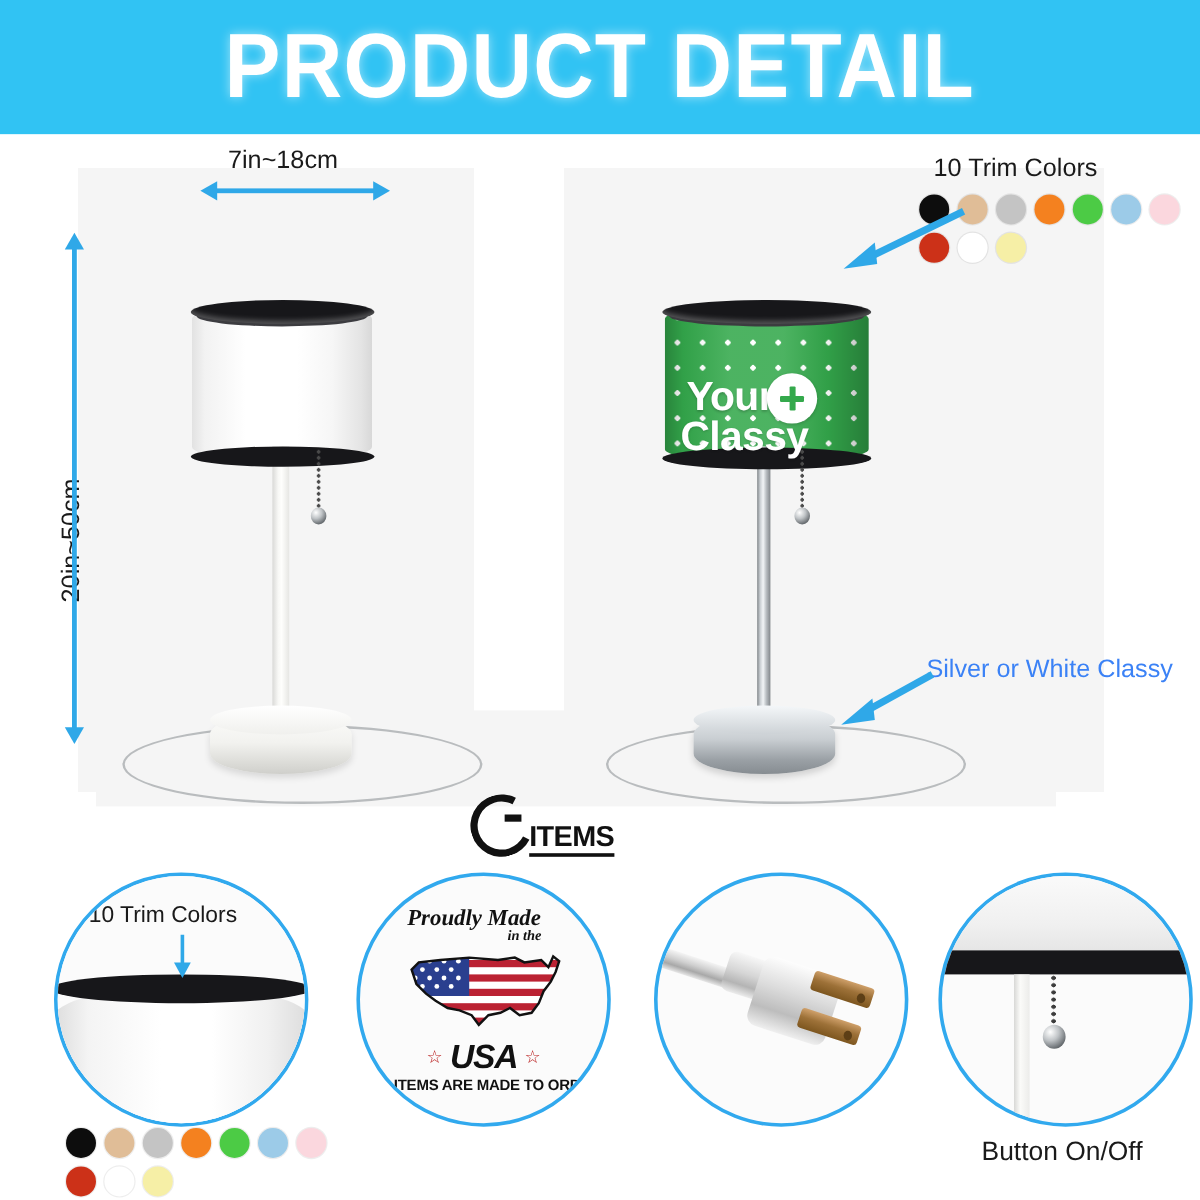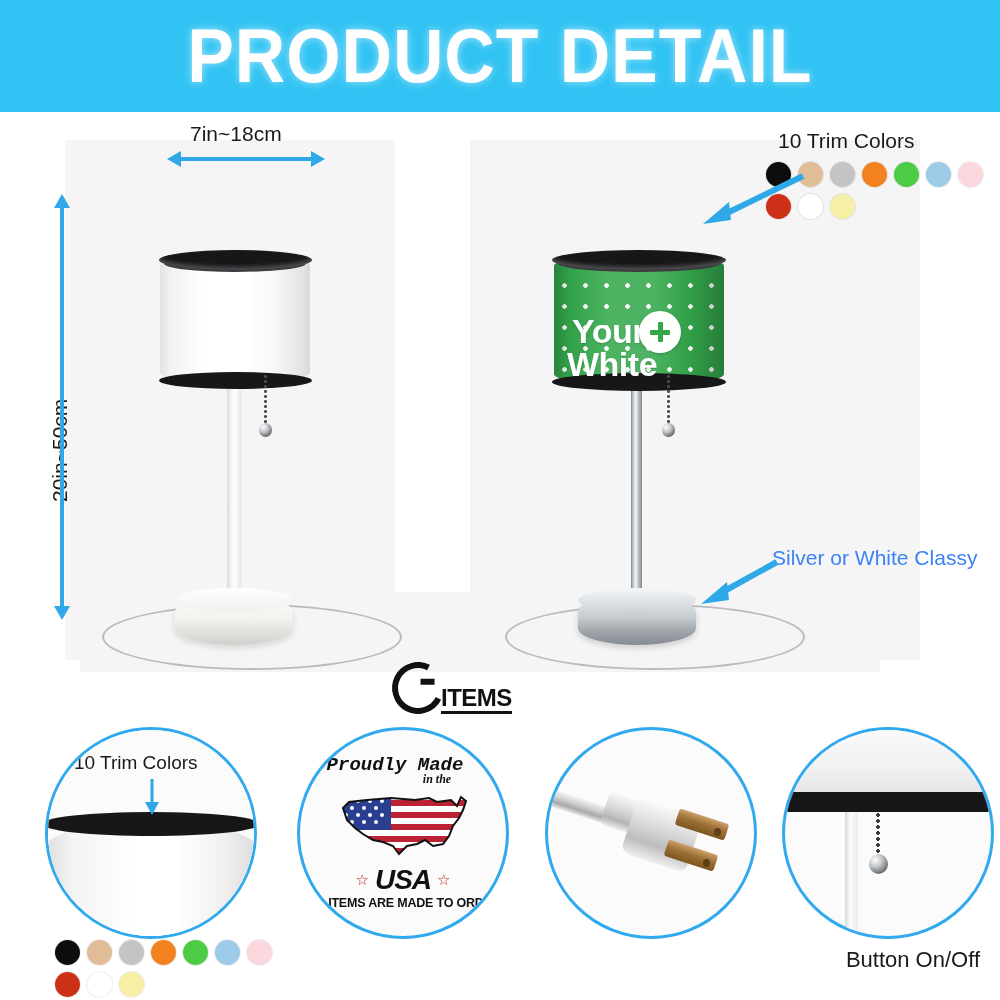--- a/index.html
+++ b/index.html
@@ -316,21 +316,21 @@
   
   .usa-badge {
     position: absolute;
     left: 0; top: 0; right: 0; bottom: 0;
     display: flex;
     flex-direction: column;
     align-items: center;
     justify-content: center;
   }
   .usa-top {
-    font-family: Liberation Mono, monospace;
+    font-family: Liberation Serif, serif;
     font-weight: bold;
     font-style: italic;
     font-size: 19px;
     color: #111111;
     line-height: 1;
     position: relative;
     left: -8px;
   }
   .usa-top-sub {
     font-family: "Liberation Serif", serif;
@@ -448,21 +448,21 @@
       <div class="pole pole-silver" style="left:116px; top:200px; width:11px; height:235px;"></div>
 
       <div class="pull-chain" style="left:152px; top:202px; height:52px;"></div>
       <div class="pull-knob" style="left:147px; top:251px;"></div>
 
       <div class="shade-wrap" style="left:39px; top:82px; width:170px; height:132px;">
         <div class="shade-body shade-green"></div>
 
         <div class="design-text" style="left:18px; top:60px;">Your</div>
         <div class="plus-badge" style="left:85px; top:57px;"></div>
-        <div class="design-text" style="left:13px; top:93px;">White</div>
+        <div class="design-text" style="left:13px; top:93px;">Classy</div>
 
         <div class="shade-inner-lip" style="left:4px; top:1px; width:162px; height:17px;"></div>
         <div class="shade-trim-top" style="top:-4px; height:20px;"></div>
         <div class="shade-trim-bottom" style="bottom:-5px; height:18px;"></div>
       </div>
     </div>
 
     <div class="trim-title" style="left:778px; top:17px;">10 Trim Colors</div>
     <div class="swatch-row" style="left:766px; top:50px; width:243px;">
       <div class="swatch" style="background:#0d0d0d;"></div>
@@ -614,15 +614,15 @@
                   background:linear-gradient(180deg,#ffffff 0%,#f0f0f0 70%,#e4e4e4 100%);"></div>
       <div style="position:absolute; left:-10px; top:62px; width:230px; height:20px; background:#17171a;"></div>
       <div style="position:absolute; left:60px; top:82px; width:13px; height:125px;
                   background:linear-gradient(90deg,#d8d8d6 0%,#fbfbf9 40%,#ececea 100%);"></div>
       <div class="pull-chain" style="left:91px; top:82px; height:45px; width:4px;
                   background-image:radial-gradient(circle,#3c3c3c 1.7px,rgba(0,0,0,0) 2px);
                   background-size:4px 6px;"></div>
       <div class="pull-knob" style="left:84px; top:124px; width:19px; height:20px;"></div>
     </div>
   </div>
-  <div class="feature-caption" style="left:790px; top:947px; width:190px;text-align:right;">Button On/Off</div>
+  <div class="feature-caption" style="left:790px; top:947px; width:190px;">Button On/Off</div>
 
 </div>
 
 </body></html>

